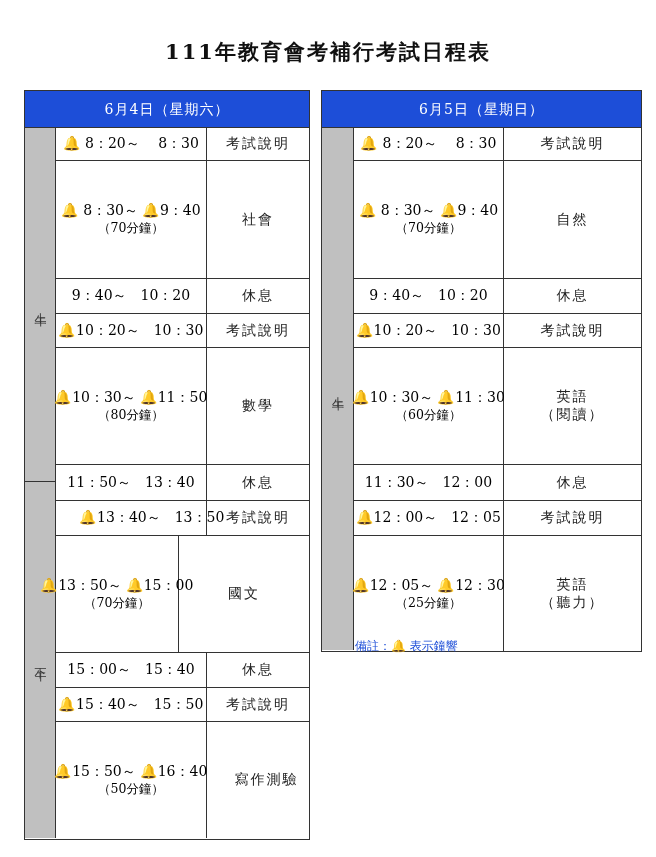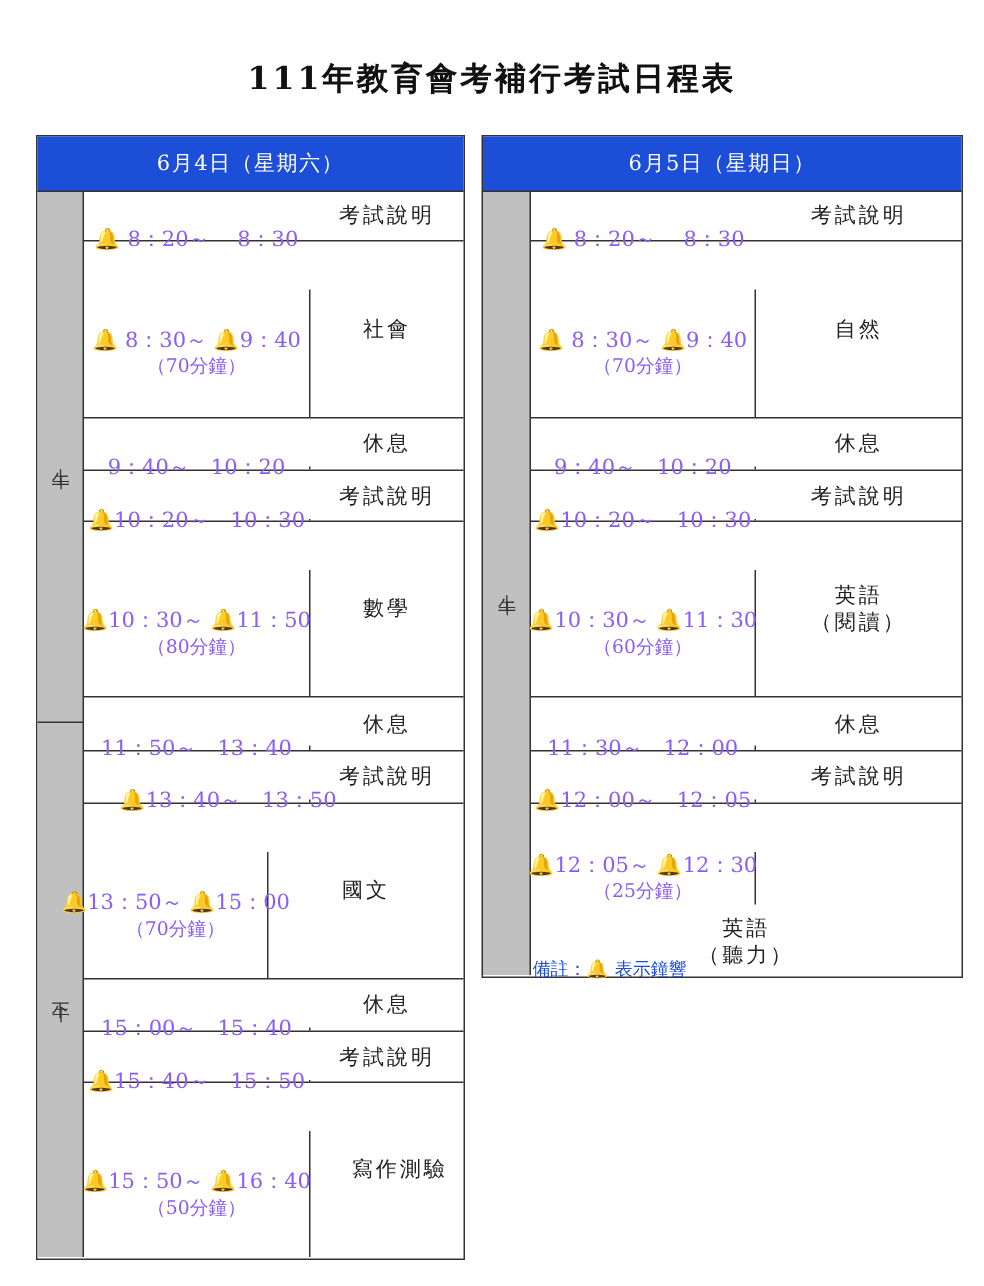--- a/index.html
+++ b/index.html
@@ -11,21 +11,21 @@
   .day .hdr { position:absolute; left:0; right:0; top:0; height:37px; background:#1d4ed8;
               color:#fff; text-align:center; line-height:37px; font-size:14px; letter-spacing:1px;
               border-bottom:1.5px solid #333; box-sizing:border-box; }
   .period { position:absolute; left:0; background:#c0c0c0; border-right:1.5px solid #333;
             box-sizing:border-box; display:flex; align-items:center; justify-content:center; }
   .period span { writing-mode:vertical-rl; font-size:12px; color:#333; letter-spacing:2px; }
   .period.split { border-top:1.5px solid #333; }
   .row { position:absolute; box-sizing:border-box; border-bottom:1.5px solid #333; display:flex; }
   .row:last-child { border-bottom:none; }
   .cell-time { box-sizing:border-box; border-right:1.5px solid #333; display:flex; flex-direction:column;
-               justify-content:center; align-items:center; font-size:14px; color:#8b5cf6;margin-top:32px; }
+               justify-content:center; align-items:center; font-size:14px; color:#000000; }
   .cell-time .line { white-space:pre; }
   .cell-time .dur { font-size:12.5px; }
   .cell-subj { flex:1; display:flex; flex-direction:column; justify-content:center; align-items:center;
                font-size:14px; letter-spacing:2px; color:#222; }
   .note { position:absolute; left:355px; top:638px; font-size:12px; color:#1d4ed8; }
 </style>
 </head>
 <body>
 
 <div class="title">111年教育會考補行考試日程表</div>
@@ -192,21 +192,21 @@
         </div>
       </div>
       <div class="row" style="left: 0px; right: 0px; top: 373px; height: 35px;">
         <div class="cell-time" style="width: 150px;">
           <div class="line">🔔12：00～　12：05</div>
         </div>
         <div class="cell-subj">
           <div>考試說明</div>
         </div>
       </div>
-      <div class="row" style="left: 0px; right: 0px; top: 408px; height: 116px; flex-direction: column;">
+      <div class="row" style="left: 0px; right: 0px; top: 408px; height: 116px;">
         <div class="cell-time" style="width: 150px;">
           <div class="line">🔔12：05～ 🔔12：30</div>
           <div class="dur">（25分鐘）</div>
         </div>
         <div class="cell-subj">
           <div>英語</div>
           <div>（聽力）</div>
         </div>
       </div>
     </div>

